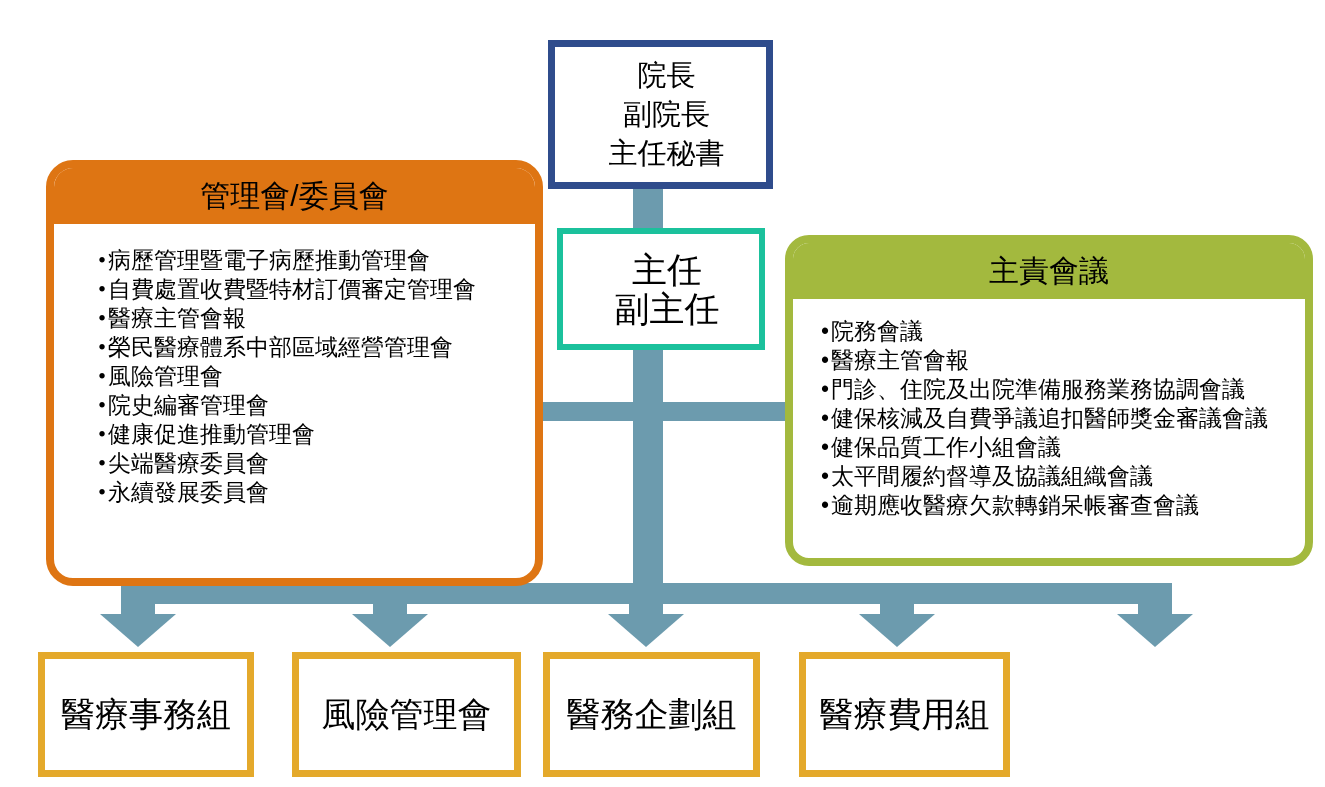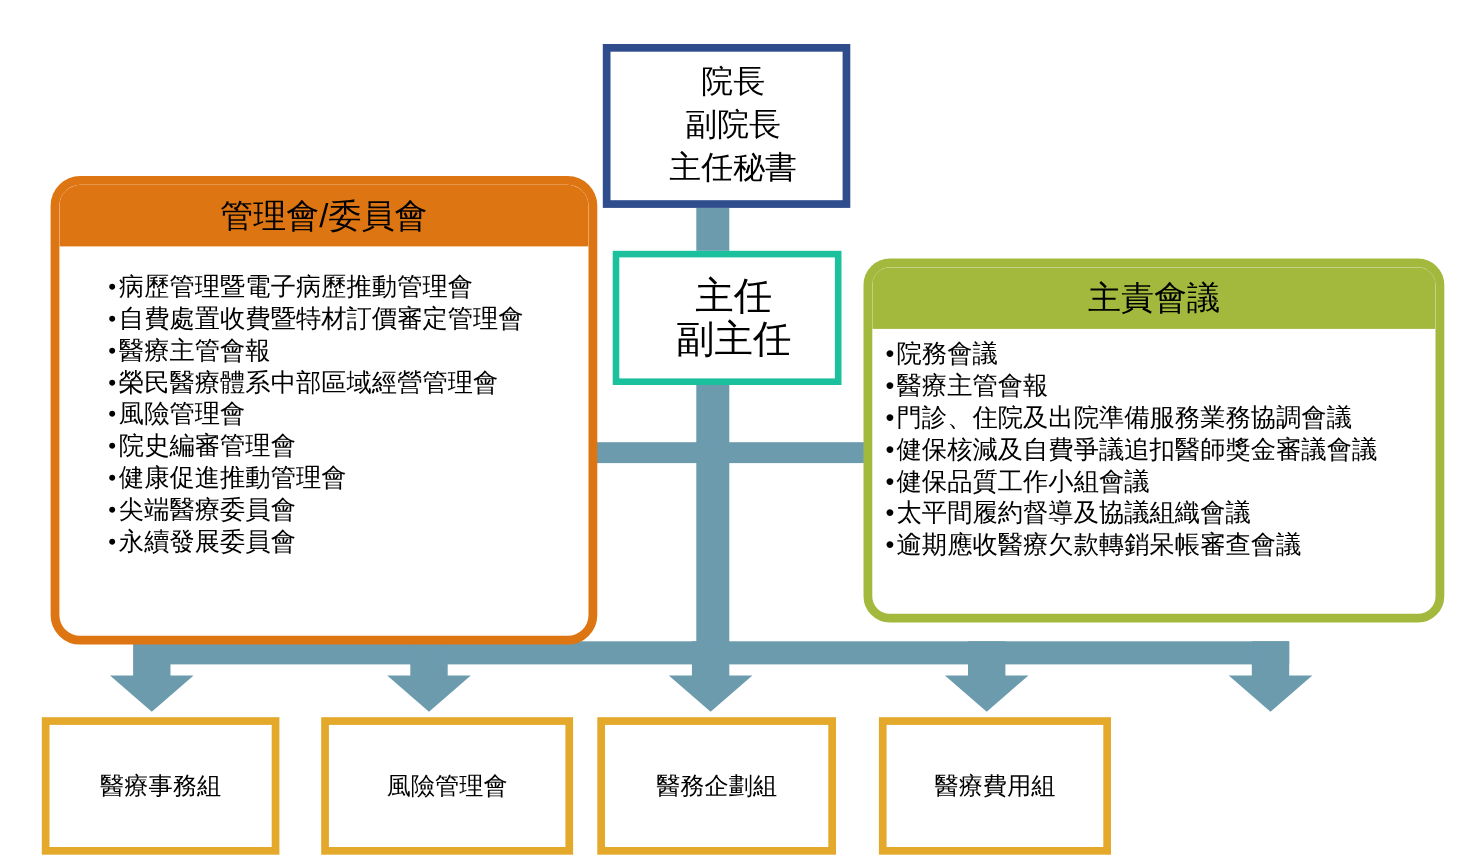--- a/index.html
+++ b/index.html
@@ -31,25 +31,25 @@
         font-size:35px;line-height:39px;}
   
   .panel{position:absolute;background:#fff;z-index:2;overflow:hidden;border-style:solid;border-width:8px;}
   .panel-left{left:46px;top:160px;width:481px;height:410px;border-color:var(--orange);border-radius:27px;}
   .panel-right{left:785px;top:235px;width:512px;height:315px;border-color:var(--olive);border-radius:24px;}
   .panel-header{height:56px;display:flex;align-items:center;justify-content:center;font-size:30px;}
   .panel-left .panel-header{background:var(--orange);}
   .panel-right .panel-header{background:var(--olive);}
   .panel-list{list-style:none;margin:0;font-size:23px;line-height:29px;}
   .panel-left .panel-list{padding:22px 8px 0 44px;font-family:Liberation Serif, serif;}
-  .panel-right .panel-list{padding:8px 2px 0 12px;}
+  .panel-right .panel-list{padding:18px 2px 0 12px;margin-left:16px;}
   .panel-list li::before{content:"\2022";margin-right:2px;}
   
   .bbox{position:absolute;top:652px;height:111px;border:7px solid var(--gold);background:#fff;
-        display:flex;align-items:center;justify-content:center;font-size:22px;z-index:2;text-align:right;}
+        display:flex;align-items:center;justify-content:center;font-size:34px;z-index:2;text-align:right;}
   .b1{left:38px;width:202px}.b2{left:292px;width:215px}.b3{left:543px;width:203px}
   .b4{left:799px;width:197px}.b5{left:1050px;width:207px}
 </style>
 </head>
 <body>
 
 <div class="canvas">
 
   <div class="conn spine"></div>
   <div class="conn midbar"></div>

